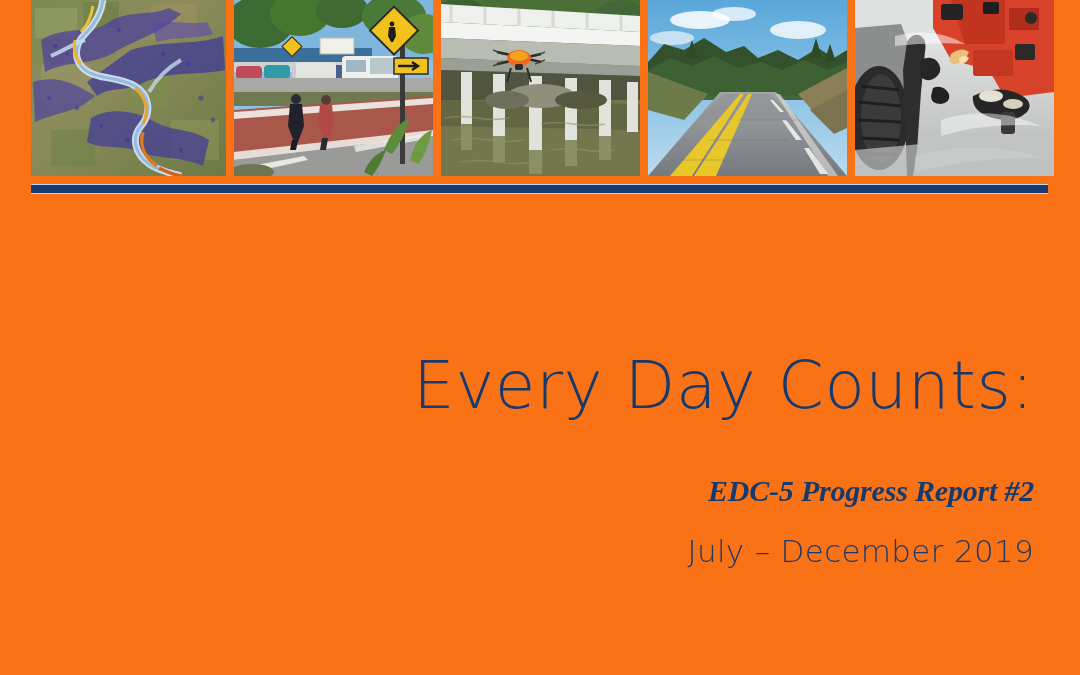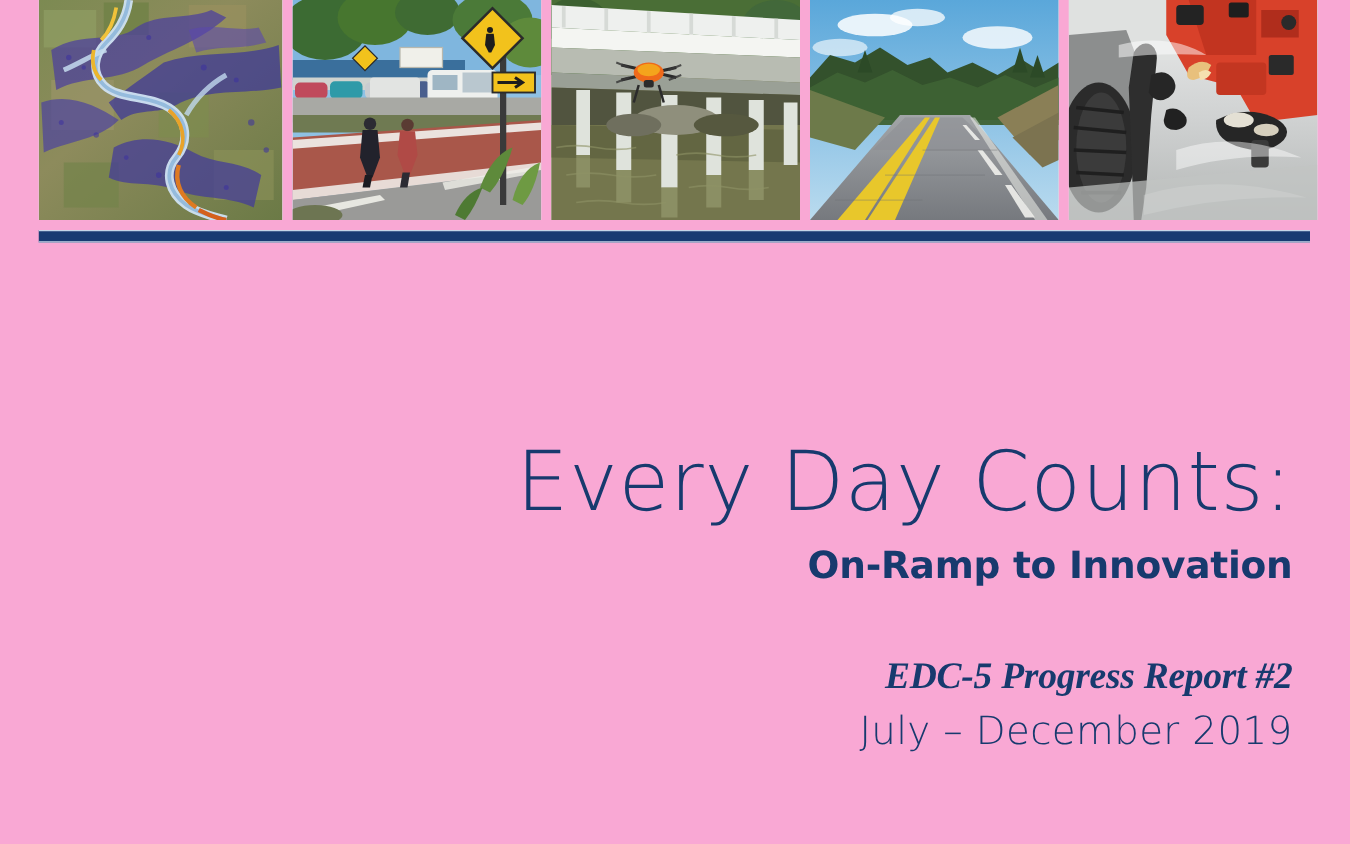--- a/index.html
+++ b/index.html
@@ -12,21 +12,21 @@
     height: 675px;
     overflow: hidden;
     font-family: "Liberation Sans", sans-serif;
     position: relative;
   }
 
   
   .cover {
     position: absolute;
     inset: 0;
-    background: #f9a8d4;
+    background: #f97316;
   }
 
   
   .banner-strip {
     position: absolute;
     left: 31px;
     top: 0;
     width: 1017px;
     height: 176px;
     display: flex;
@@ -98,21 +98,21 @@
     margin: 52px 0 0 0;
     white-space: nowrap;
   }
   .title-dates {
     font-family: "DejaVu Sans", sans-serif;
     font-weight: 300;
     font-size: 31px;
     line-height: 1.2;
     letter-spacing: 0.3px;
     color: #173a6e;
-    margin: 8px 0 0 0;
+    margin: 24px 0 0 0;
     white-space: nowrap;
     text-align: right;
   }
 </style>
 </head>
 <body>
 
 <div class="cover">
 
   <div class="banner-strip">
@@ -428,18 +428,17 @@
         <path d="M0 150 L199 132 L199 176 L0 176 Z" fill="#c2c4c3" opacity=".7"></path>
       </svg>
     </div>
 
   </div>
 
   <div class="banner-rule"></div>
 
   <div class="title-block">
     <div class="title-main">Every Day Counts:</div>
-    <div class="title-sub">On-Ramp to Innovation</div>
     <div class="title-report">EDC-5 Progress Report #2</div>
     <div class="title-dates">July – December 2019</div>
   </div>
 
 </div>
 
 </body></html>

